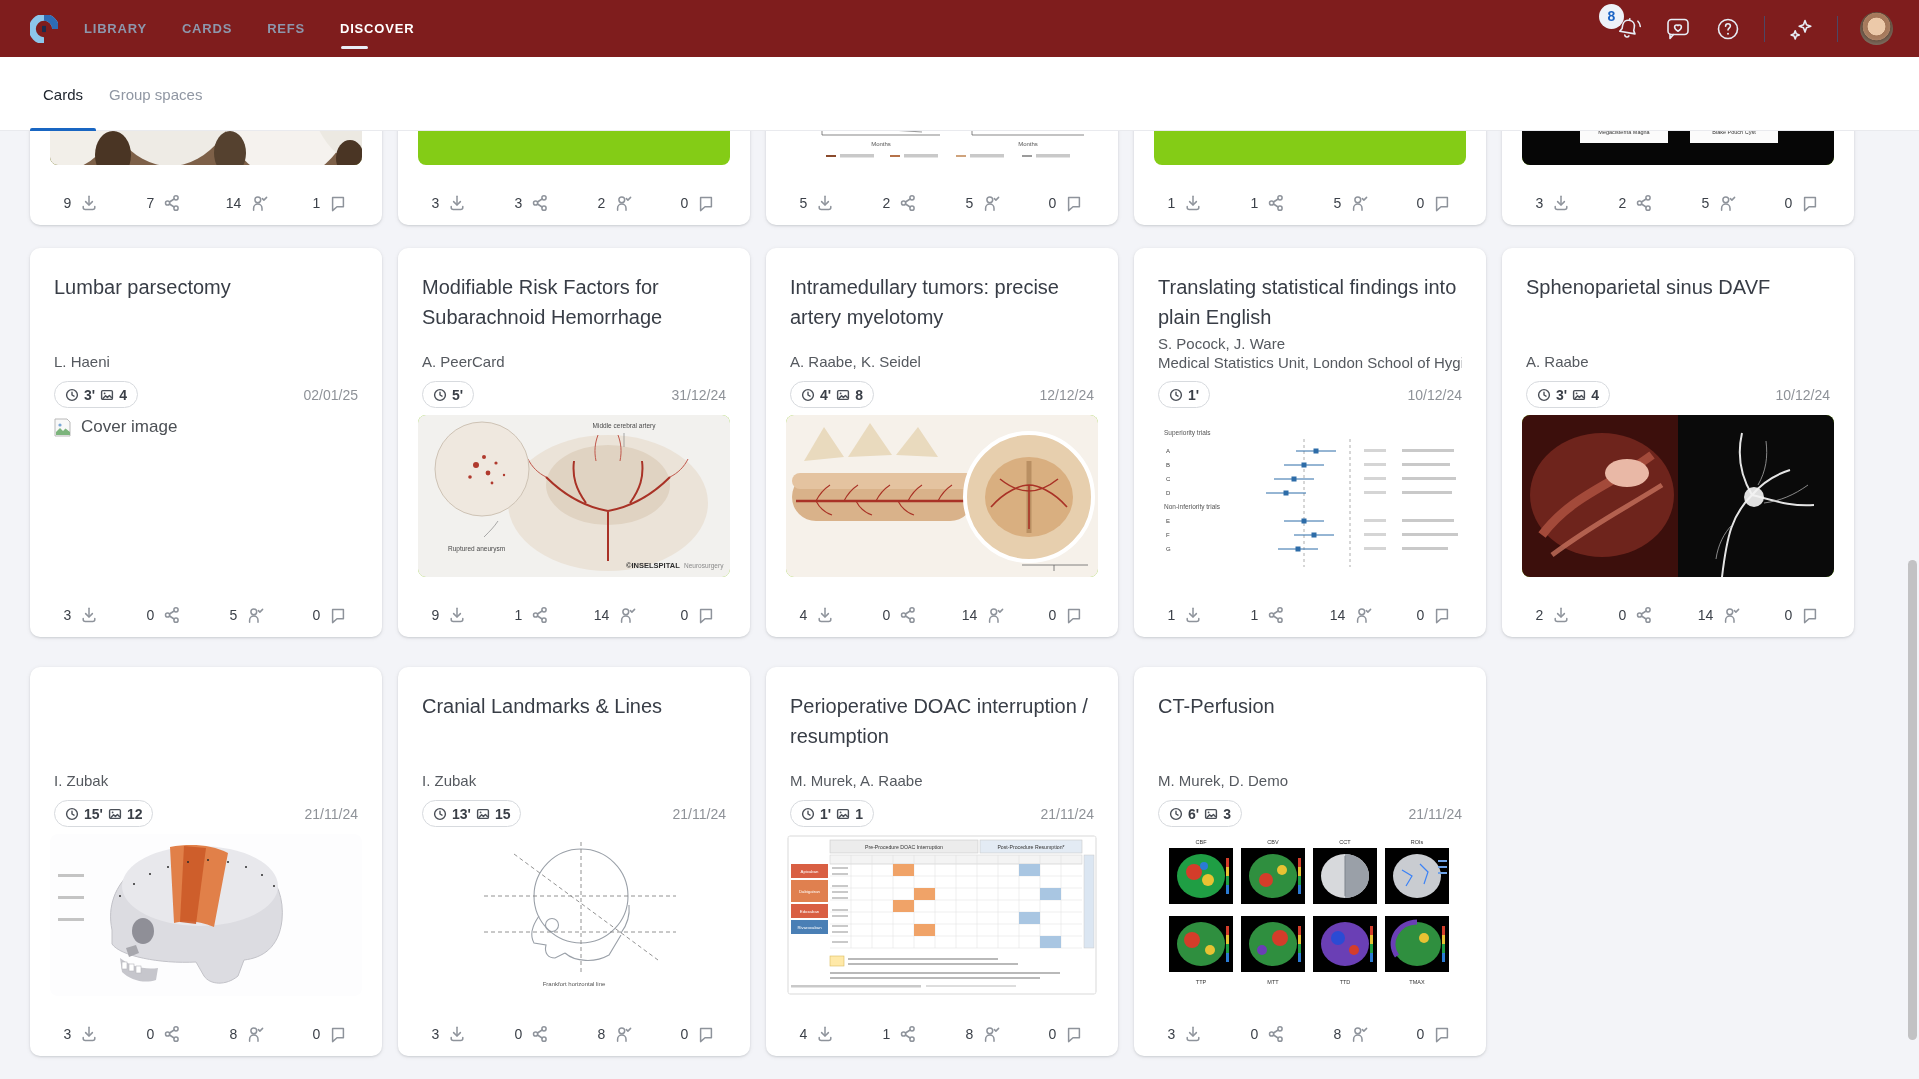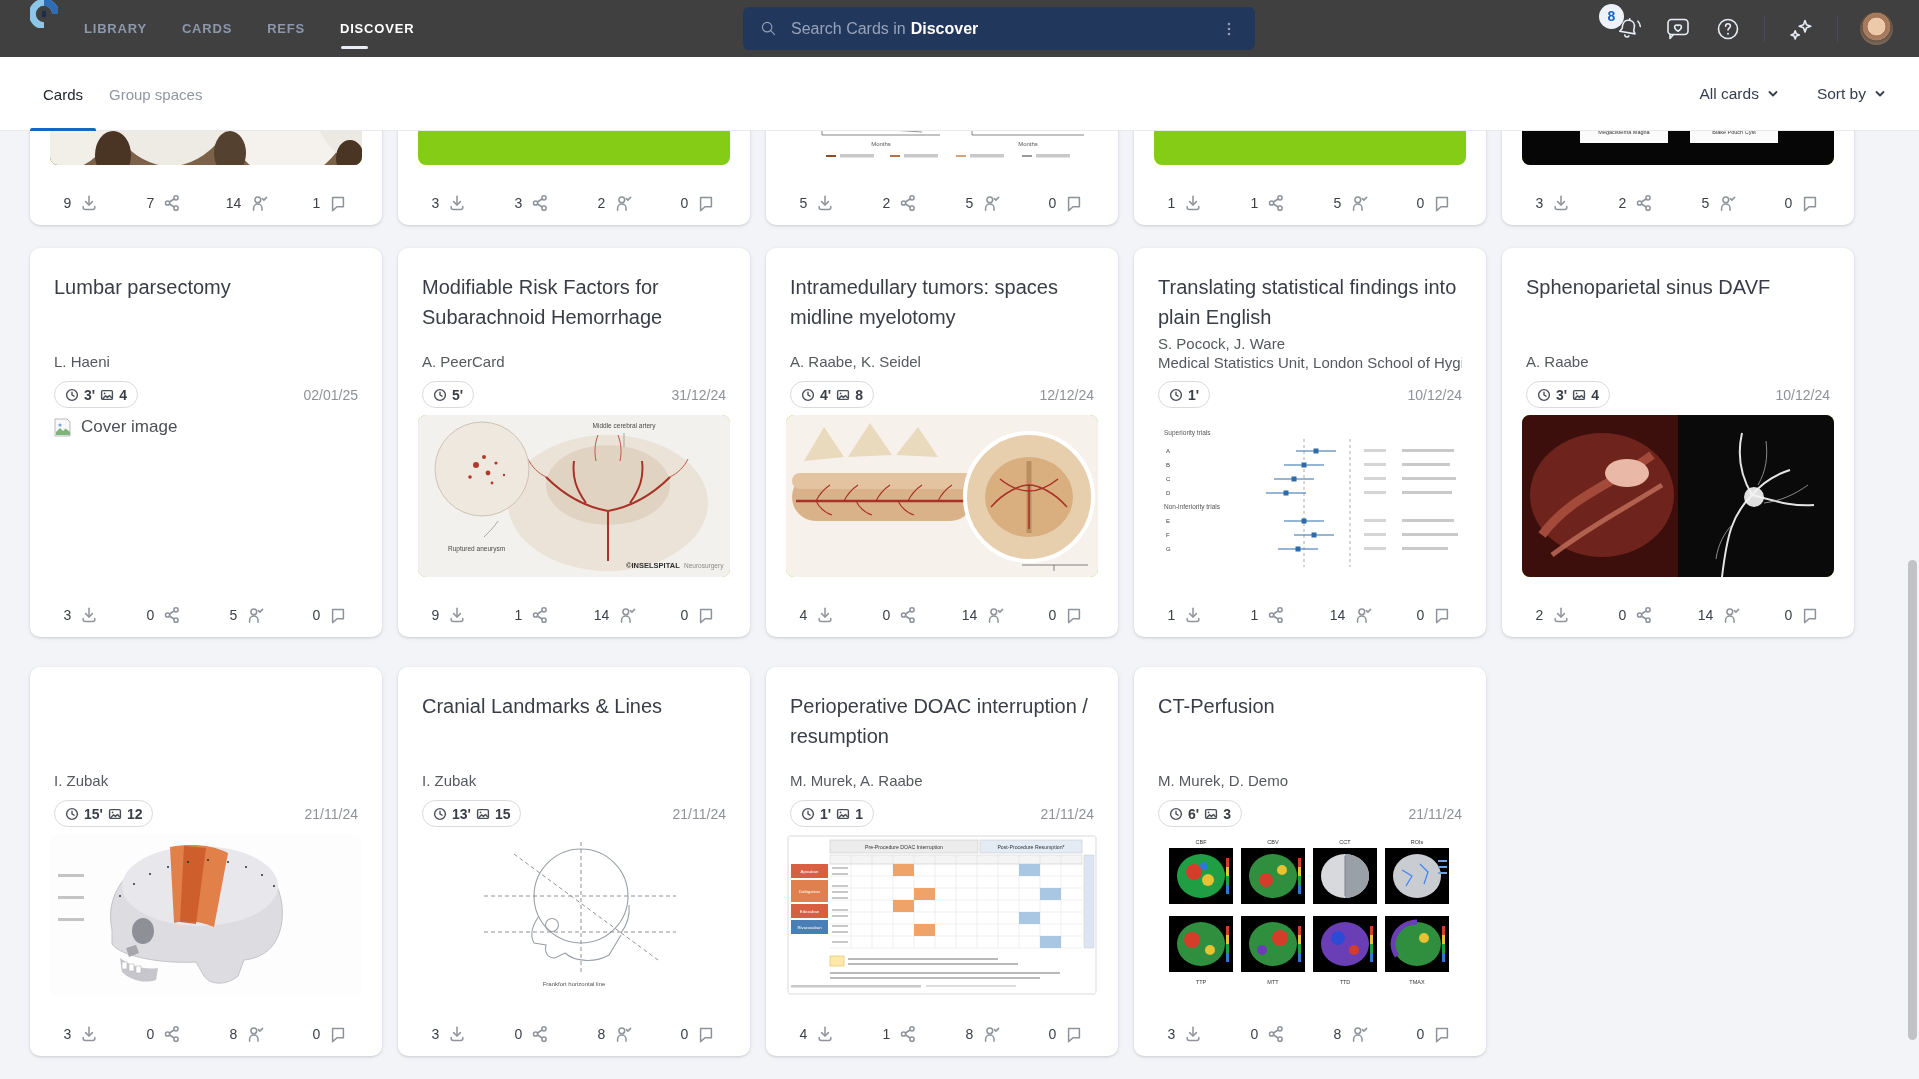--- a/index.html
+++ b/index.html
@@ -1,21 +1,21 @@
 <!DOCTYPE html>
 <html><head>
 <meta charset="utf-8">
 <style>
   * { box-sizing: border-box; margin: 0; padding: 0; }
   html,body { width:1919px; height:1079px; overflow:hidden;
     font-family:"Liberation Sans", sans-serif; background:#f3f4f8; }
 
   
   .header { position:absolute; top:0; left:0; width:1919px; height:57px;
-    background:#404040; display:flex; z-index:40; }
+    background:#7f1d1d; display:flex; align-items:center; z-index:40; }
   .logo { width:28px; height:28px; margin-left:30px; flex:0 0 auto; }
   .nav { display:flex; gap:35px; margin-left:26px; }
   .nav-item { font-size:13px; font-weight:700; letter-spacing:.8px;
     color:#8d97ac; position:relative; cursor:pointer; line-height:57px; height:57px; }
   .nav-item.active { color:#ffffff; }
   .nav-item.active::after { content:""; position:absolute; left:1px; bottom:8px;
     width:27px; height:3px; background:#e9eef6; border-radius:2px; }
 
   .search { position:absolute; left:743px; top:7px; width:512px; height:43px;
     background:#22375c; border-radius:6px; display:flex; align-items:center;
@@ -171,30 +171,20 @@
     <path d="M33 18a15 15 0 1 0-15 15" stroke="#8cc6ea" stroke-width="9" fill="none"></path>
     <path d="M18 3a15 15 0 0 1 15 15" stroke="#2e6cb5" stroke-width="9" fill="none"></path>
     <path d="M18 14v8" stroke="#1b2c4e" stroke-width="5"></path>
   </svg>
   <div class="nav">
     <div class="nav-item">LIBRARY</div>
     <div class="nav-item">CARDS</div>
     <div class="nav-item">REFS</div>
     <div class="nav-item active">DISCOVER</div>
   </div>
-  <div class="search">
-    <svg class="ic ic-b" style="width:19px;height:19px">
-        <use href="#i-search"></use>
-      </svg>
-    <span class="search-ph">Search Cards in</span>
-    <span class="search-scope">Discover</span>
-    <svg class="ic ic-b kebab" style="width:20px;height:20px">
-        <use href="#i-kebab"></use>
-      </svg>
-  </div>
   <div class="hright">
     <div class="bell-wrap">
       <div class="badge">8</div>
       <svg class="ic ic-h bell-tilt">
           <use href="#i-bell"></use>
         </svg>
     </div>
     <svg class="ic ic-h">
         <use href="#i-chat"></use>
       </svg>
@@ -208,34 +198,20 @@
     <div class="hdivider"></div>
     <div class="avatar"></div>
   </div>
 </div>
 
 <div class="subheader">
   <div class="tabs">
     <div class="tab active">Cards</div>
     <div class="tab">Group spaces</div>
   </div>
-  <div class="dropdowns">
-    <div class="dd">
-      <span>All cards</span>
-      <svg class="ic ic-c">
-          <use href="#i-chev"></use>
-        </svg>
-    </div>
-    <div class="dd">
-      <span>Sort by</span>
-      <svg class="ic ic-c">
-          <use href="#i-chev"></use>
-        </svg>
-    </div>
-  </div>
 </div>
 
 <div class="content">
 
   <div class="row row1">
 
     <div class="card">
       <div class="thumb">
         <svg class="art" viewBox="0 0 312 162" preserveAspectRatio="none">
           <rect width="312" height="162" fill="#7d6048"></rect>
@@ -563,21 +539,21 @@
         <div class="stat">
             <span>0</span>
             <svg class="ic">
               <use href="#i-comment"></use>
             </svg>
           </div>
       </div>
     </div>
 
     <div class="card">
-      <div class="card-title">Intramedullary tumors: spaces midline myelotomy</div>
+      <div class="card-title">Intramedullary tumors: precise artery myelotomy</div>
       <div class="card-authors">A. Raabe, K. Seidel</div>
       <div class="card-meta">
         <div class="pill">
           <svg class="ic ic-s">
               <use href="#i-clock"></use>
             </svg>
           <span>4'</span>
           <svg class="ic ic-s">
               <use href="#i-img"></use>
             </svg>

